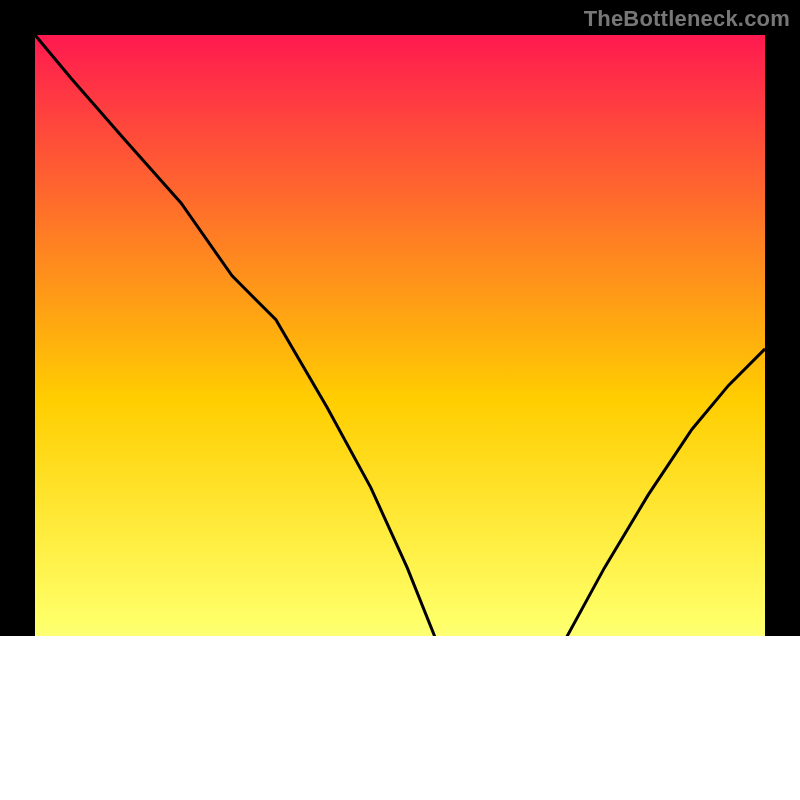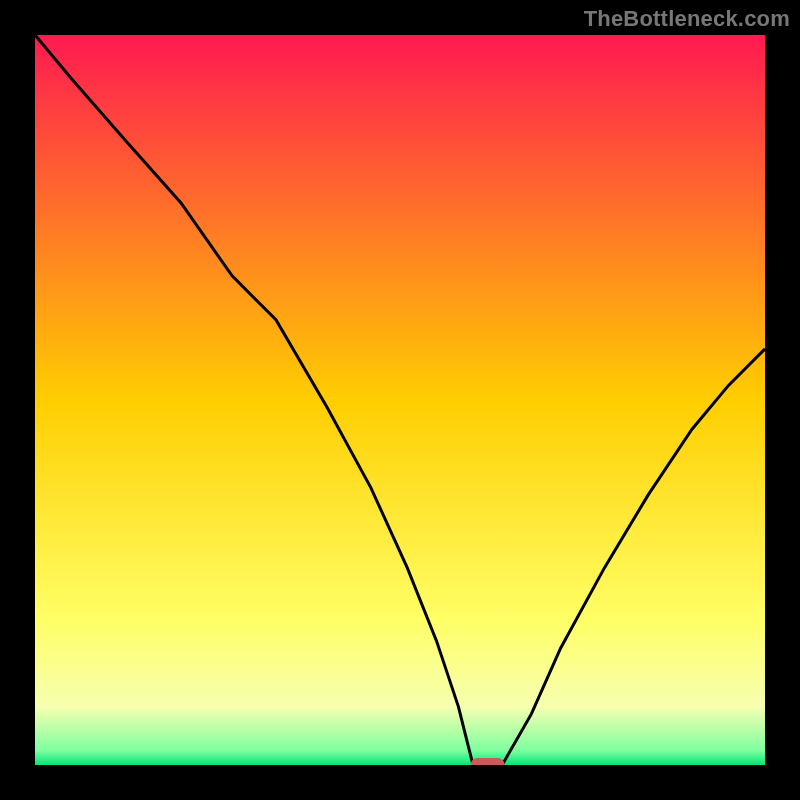--- a/index.html
+++ b/index.html
@@ -4,21 +4,21 @@
 <style>
   body {
     margin: 0;
     padding: 0;
     background: #fff;
     font-family: Arial, Helvetica, sans-serif;
   }
   .chart-frame {
     position: relative;
     width: 800px;
-    height: 800px;
+    height: 636px;
   }
   .watermark {
     position: absolute;
     top: 6px;
     right: 10px;
     font-size: 22px;
     font-weight: 600;
     color: #777;
     letter-spacing: 0.2px;
   }

